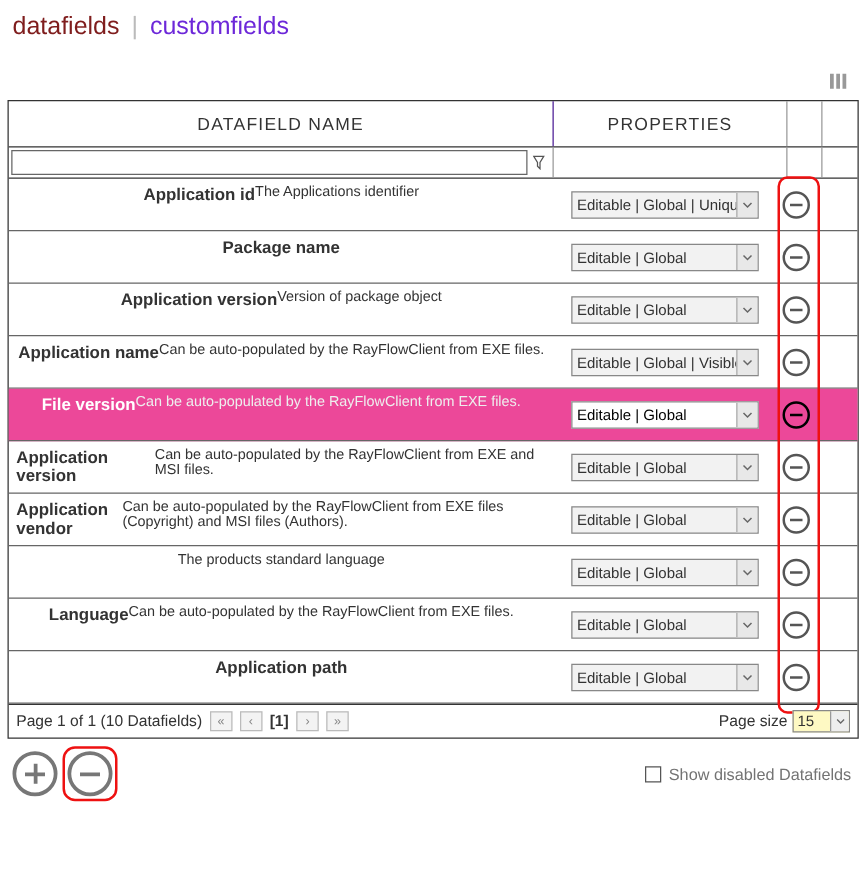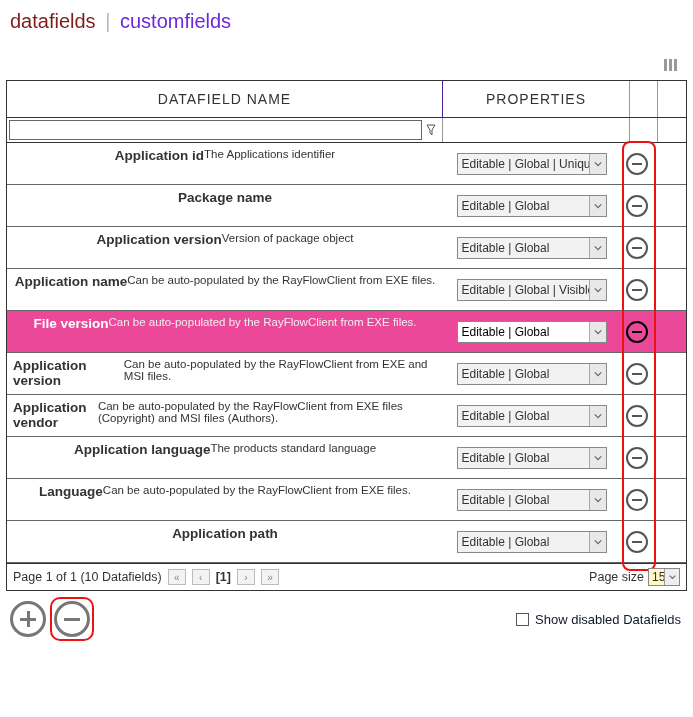--- a/index.html
+++ b/index.html
@@ -138,21 +138,21 @@
   }
   .pager-left { display:flex; align-items:center; gap:6px; }
   .pg-btn {
     width:18px; height:16px; border:1px solid #bbb; background:#f3f3f3;
     display:inline-flex; align-items:center; justify-content:center;
     font-size:10px; color:#888;
   }
   .pg-current { font-weight:bold; }
   .pager-right { display:flex; align-items:center; gap:4px; }
   .size-select {
-    width:32px; height:18px; border:1px solid #888; font-size:12px;
+    width:46px; height:18px; border:1px solid #888; font-size:12px;
     display:inline-flex; align-items:center; padding:0 3px; position:relative;
     background:#fef9c3;
   }
   .size-select::after{
     content:""; position:absolute; right:0; top:0; width:14px; height:100%;
     border-left:1px solid #999; background:#eee;
   }
   .size-select .chev{position:absolute; right:3px; top:50%; transform:translateY(-50%); width:7px; height:7px; z-index:1;}
 
   .footer {
@@ -166,21 +166,21 @@
     width:36px; height:36px; border:3px solid #777; border-radius:50%;
     display:flex; align-items:center; justify-content:center; cursor:pointer;
   }
   .big-icon .hbar{ width:16px; height:3px; background:#777; position:absolute;}
   .big-icon .vbar{ width:3px; height:16px; background:#777; position:absolute;}
   .big-icon-wrap { position:relative; width:36px; height:36px; display:flex; align-items:center; justify-content:center;}
   .red-ring {
     position:absolute; top:-4px; left:-4px; right:-4px; bottom:-4px;
     border:2.5px solid #e11; border-radius:10px; pointer-events:none;
   }
-  .footer-right { display:flex; align-items:center; gap:6px; font-size:13px; color:#0f172a;}
+  .footer-right { display:flex; align-items:center; gap:6px; font-size:13px; color:#737373;}
   .checkbox {
     width:13px; height:13px; border:1px solid #555; background:#fff;
   }
   svg.chev-svg { stroke:#666; stroke-width:1.5; fill:none; }
 </style>
 </head>
 <body>
 
 <div class="breadcrumb">
   <span class="bc-main">datafields</span>
@@ -356,21 +356,20 @@
         </div>
         <div class="cell act">
           <div class="minus-icon">
             <div class="bar"></div>
           </div>
         </div>
         <div class="cell act"></div>
       </div>
       <div class="row">
         <div class="cell name">
-          <div class="df-name">Application language</div>
           <div class="df-desc">The products standard language</div>
         </div>
         <div class="cell props">
           <div class="prop-select">
             <span>Editable | Global</span>
             <svg class="chev chev-svg" viewBox="0 0 10 10">
               <polyline points="1,3 5,7 9,3"></polyline>
             </svg>
           </div>
         </div>

